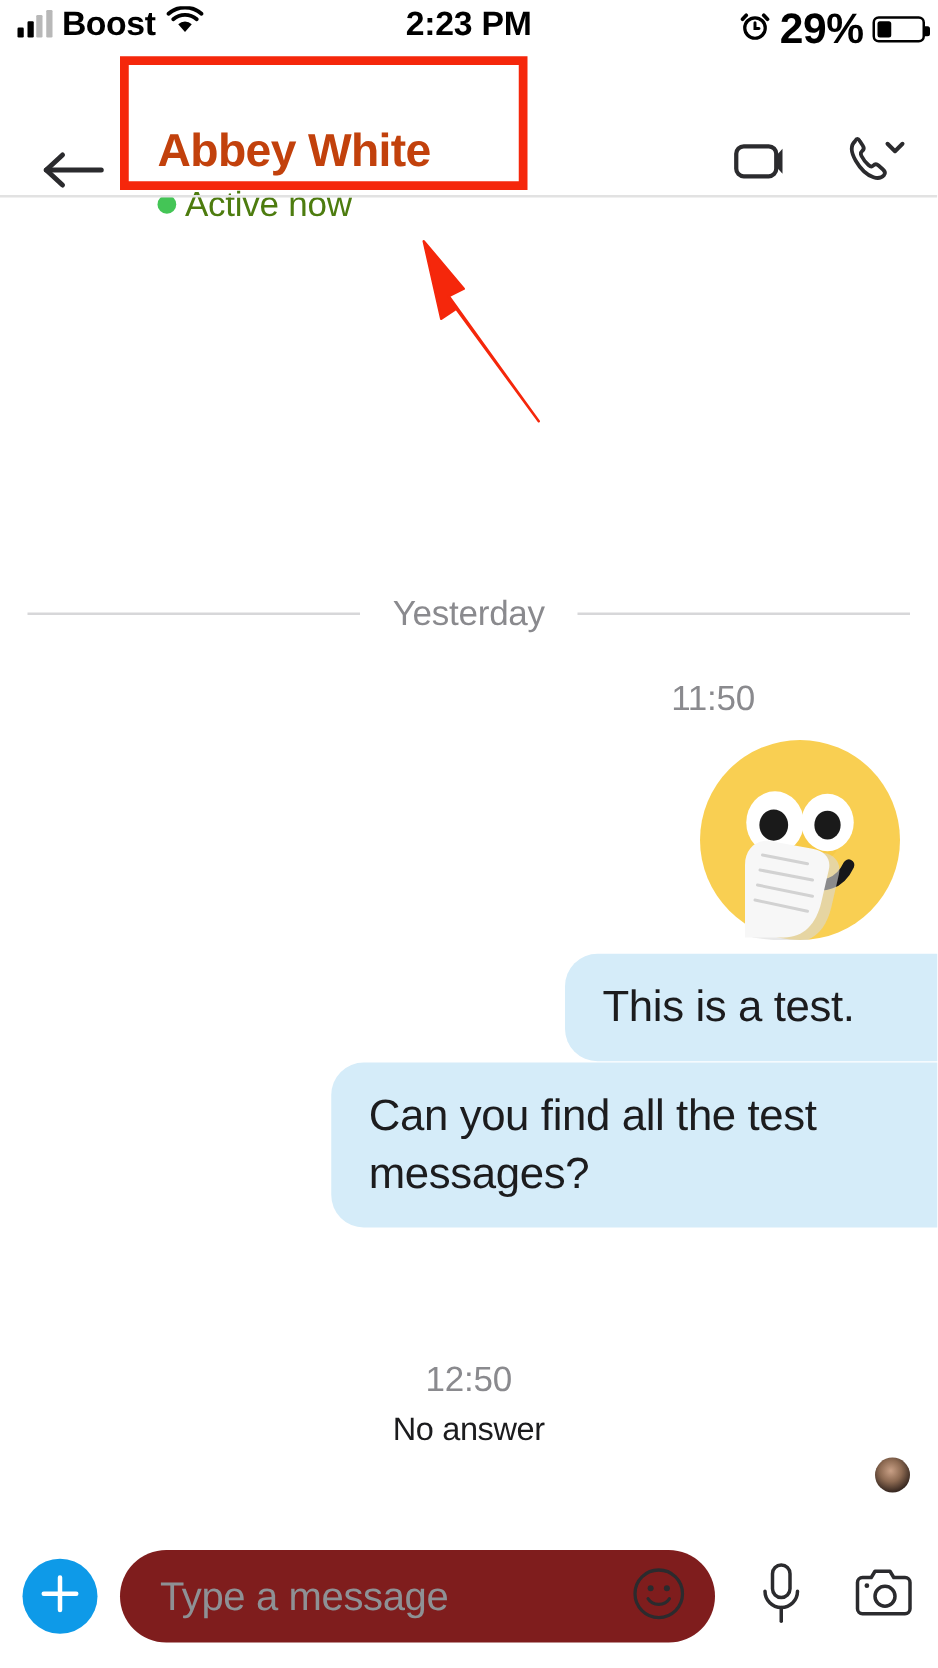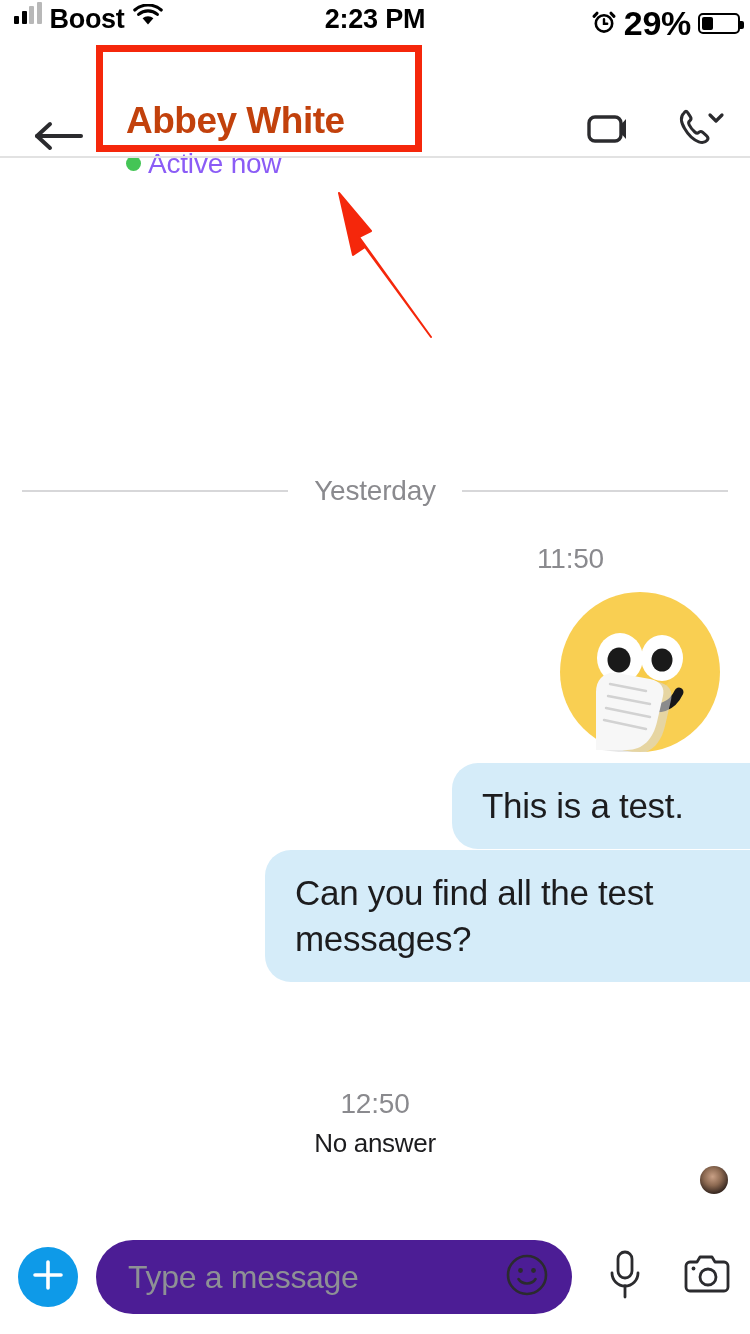--- a/index.html
+++ b/index.html
@@ -6,21 +6,21 @@
   html, body {
     width:750px; height:1334px;
     background:#ffffff;
     font-family:"Liberation Sans", sans-serif;
     overflow:hidden;
   }
   #screen { position:relative; width:750px; height:1334px; background:#fff; overflow:hidden; }
 
   
   .statusbar { position:absolute; left:0; top:0; width:750px; height:42px; }
-  .sb-left { position:absolute; left:14px; top:4px; display:flex; align-items:flex-start; gap:8px; }
+  .sb-left { position:absolute; left:14px; top:4px; display:flex; align-items:center; gap:8px; }
   .sb-carrier { font-size:27px; font-weight:700; color:#000; letter-spacing:-0.3px; }
   .sb-center { position:absolute; left:0; top:4px; width:750px; text-align:center;
                font-size:27px; font-weight:700; color:#000; letter-spacing:-0.2px; }
   .sb-right { position:absolute; right:10px; top:4px; display:flex; align-items:center; gap:7px; }
   .sb-batt-pct { font-size:34px; font-weight:700; color:#000; letter-spacing:-0.3px; }
   .sig-bars { display:flex; align-items:flex-end; gap:2.5px; height:20px; }
   .sig-bars i { display:block; width:5px; background:#000; border-radius:1px; }
   .sig-bars i:nth-child(1){ height:8px; }
   .sig-bars i:nth-child(2){ height:13px; }
   .sig-bars i:nth-child(3){ height:18px; background:#b8b8b8; }
@@ -34,21 +34,21 @@
   
   .header { position:absolute; left:0; top:42px; width:750px; height:115px; background:#fff; }
   .hdr-sep { position:absolute; left:0; top:156px; width:750px; height:1.5px; background:#e2e2e2; }
   .back-btn { position:absolute; left:28px; top:72px; width:60px; height:48px;
               display:flex; align-items:center; justify-content:center; }
   .hdr-titleblock { position:absolute; left:104px; top:48px; width:310px; height:100px;
                     display:flex; flex-direction:column; justify-content:center; padding-left:22px; }
   .hdr-name { font-size:37px; font-weight:700; color:#c2410c; letter-spacing:-0.5px; line-height:1.15; }
   .hdr-status { display:flex; align-items:center; gap:7px; margin-top:5px; }
   .dot-online { width:15px; height:15px; border-radius:50%; background:#44c556; flex:none; }
-  .hdr-status-text { font-size:28px; color:#8b5cf6; letter-spacing:-0.2px; }
+  .hdr-status-text { font-size:28px; color:#4d7c0f; letter-spacing:-0.2px; }
   .hdr-actions { position:absolute; right:18px; top:62px; display:flex; align-items:center; gap:30px; }
   .hdr-icon { width:60px; height:54px; display:flex; align-items:center; justify-content:center; }
 
   
   .anno-box { position:absolute; left:96px; top:45px; width:326px; height:107px;
               border:7px solid #f5270b; background:transparent; pointer-events:none; }
   .anno-arrow { position:absolute; left:325px; top:185px; width:120px; height:160px; pointer-events:none; }
 
   
   .thread { position:absolute; left:0; top:158px; width:626px; bottom:114px; }
@@ -81,21 +81,21 @@
   .callrow { position:absolute; left:0; top:930px; width:750px; text-align:center; }
   .call-time { font-size:28px; color:#8a8a8e; letter-spacing:-0.2px; }
   .call-label { font-size:26px; font-weight:400; color:#1c1c1e; margin-top:8px; letter-spacing:-0.3px; }
 
   
   .composer { position:absolute; left:0; bottom:0; width:750px; height:114px;
               background:#fff; display:flex; align-items:center; }
   .plus-btn { position:absolute; left:18px; top:27px; width:60px; height:60px; border-radius:50%;
               background:#0e9ae8; display:flex; align-items:center; justify-content:center; }
   .input-pill { position:absolute; left:96px; top:20px; width:476px; height:74px;
-                background:#4c1d95; border-radius:37px; display:flex; align-items:center; }
+                background:#7f1d1d; border-radius:37px; display:flex; align-items:center; }
   .input-text { font-size:32px; color:#8e9195; padding-left:32px; letter-spacing:-0.3px; }
   .emoji-btn { position:absolute; right:22px; top:50%; transform:translateY(-50%);
                width:46px; height:46px; display:flex; align-items:center; justify-content:center; }
   .mic-btn { position:absolute; left:596px; top:28px; width:58px; height:58px;
              display:flex; align-items:center; justify-content:center; }
   .cam-btn { position:absolute; left:678px; top:28px; width:58px; height:58px;
              display:flex; align-items:center; justify-content:center; }
 </style>
 </head>
 <body>

